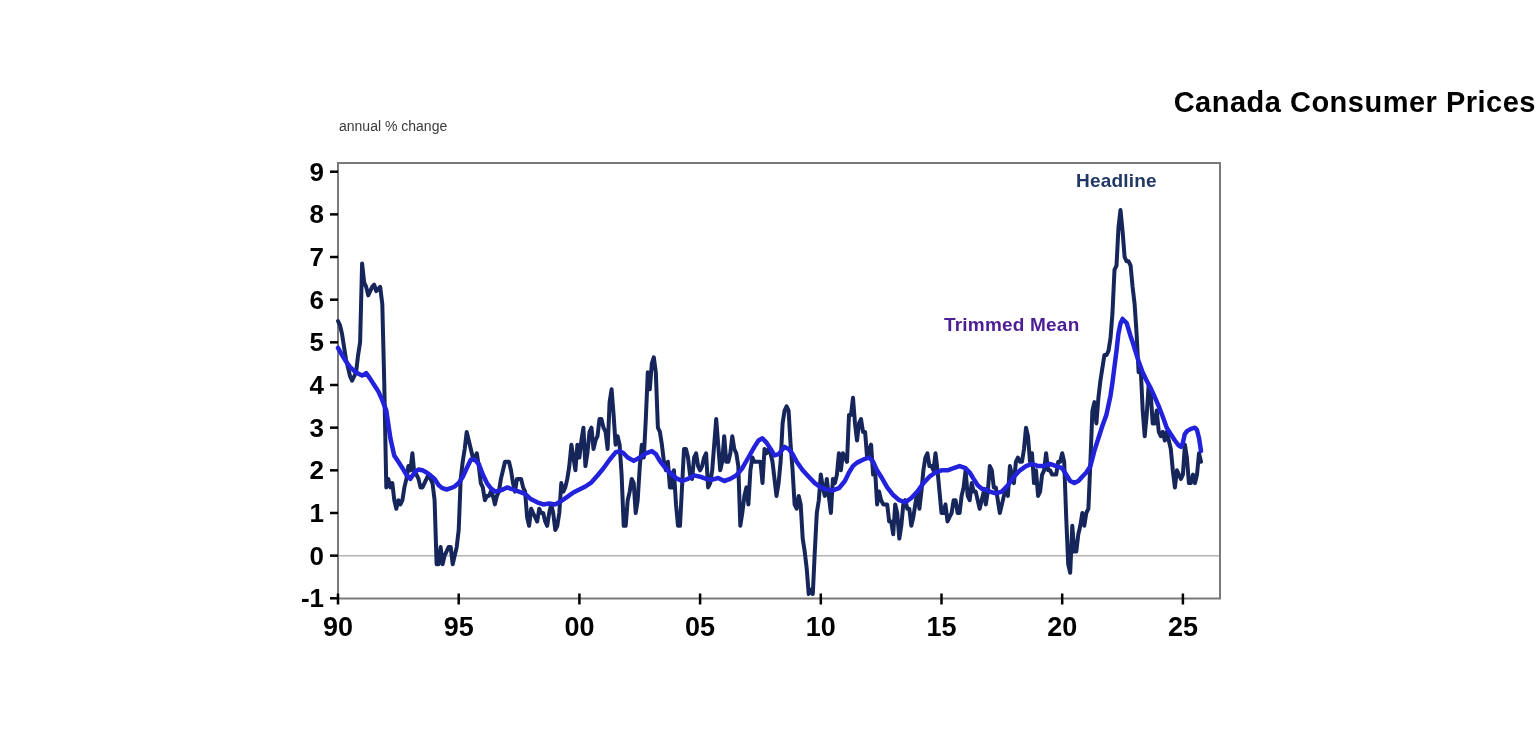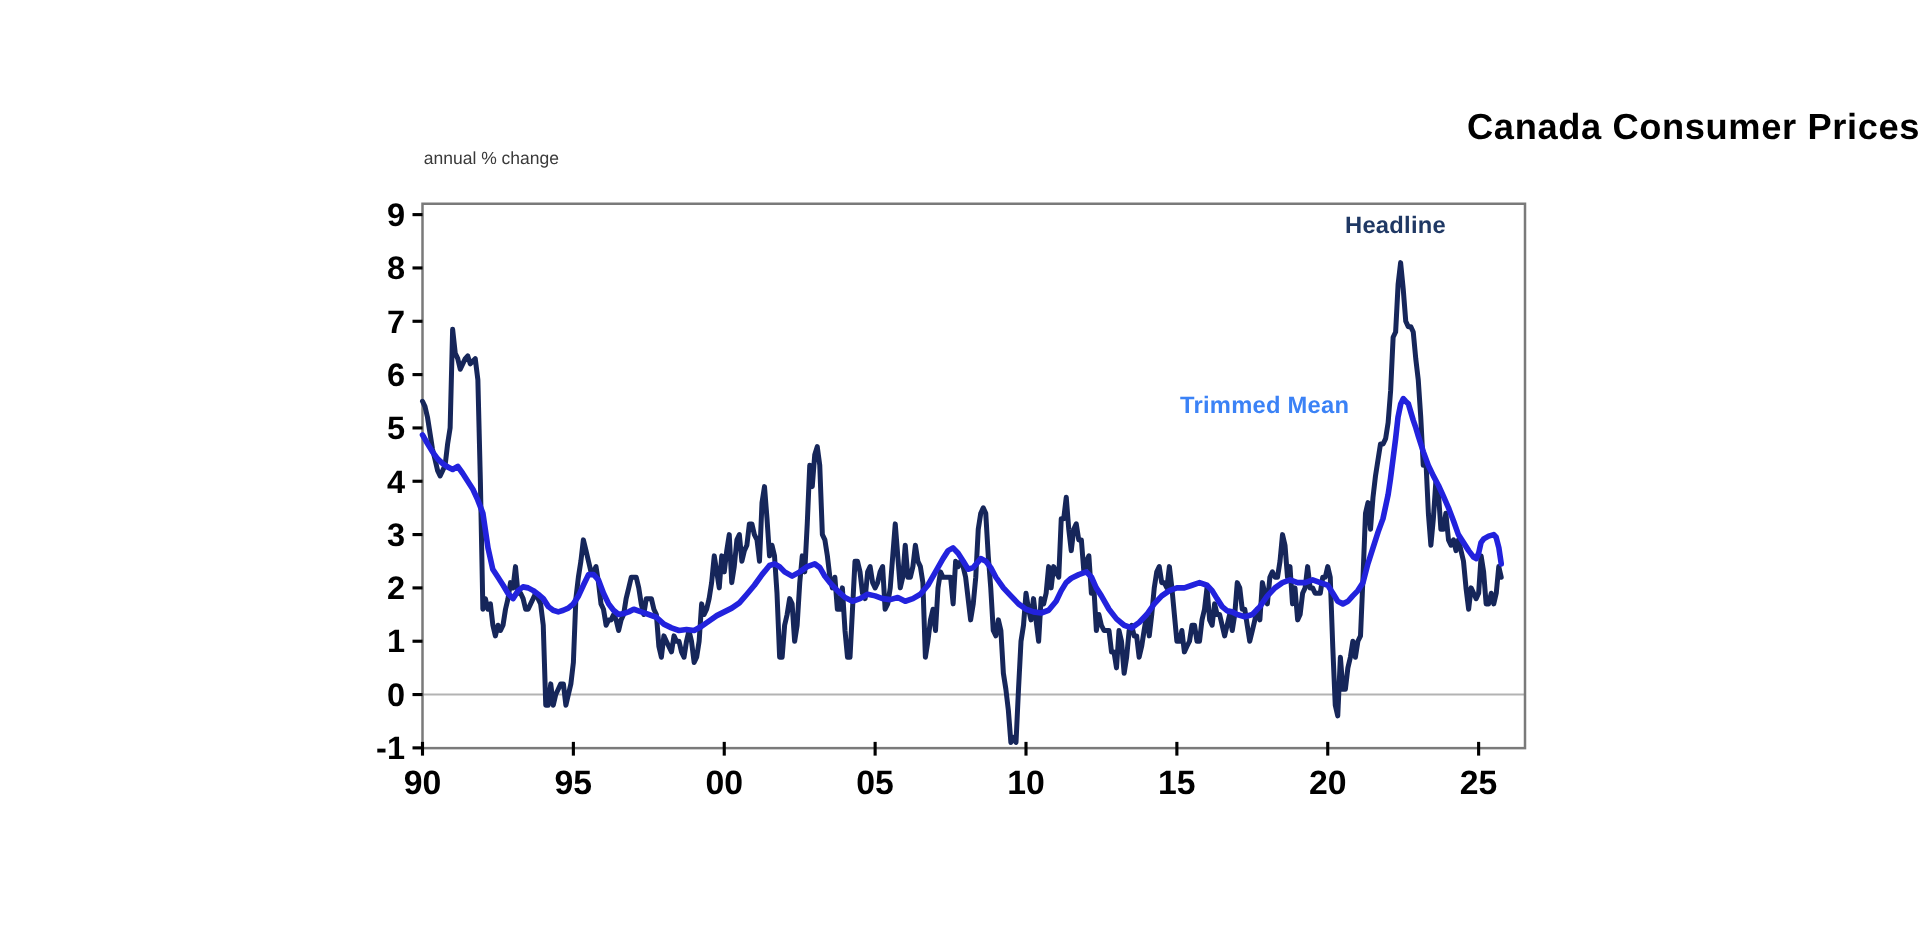--- a/index.html
+++ b/index.html
@@ -3,21 +3,21 @@
 <meta charset="utf-8">
 <style>
   html,body{margin:0;padding:0;background:#ffffff;}
   .page{position:relative;width:1536px;height:744px;background:#ffffff;overflow:hidden;
         font-family:"Liberation Sans", sans-serif;}
   .chart-title{position:absolute;left:0;top:86px;width:1536px;text-align:right;
         font-size:29px;font-weight:700;color:#000000;letter-spacing:0.5px;}
   .chart-subtitle{position:absolute;left:339px;top:118px;font-size:14px;color:#3a3a3a;}
   .legend-label{position:absolute;font-size:19px;font-weight:700;letter-spacing:0.2px;}
   .legend-headline{left:1040px;top:170px;color:#1f3864;margin-left:36px;}
-  .legend-trim{left:944px;top:314px;color:#3b82f6;}
+  .legend-trim{left:944px;top:314px;color:#4c1d95;}
   svg text.ytick{font-family:"Liberation Sans",sans-serif;font-size:26px;font-weight:700;fill:#000;}
   svg text.xtick{font-family:"Liberation Sans",sans-serif;font-size:27px;font-weight:700;fill:#000;}
 </style>
 </head>
 <body>
 
 <div class="page">
   <div class="chart-title">Canada Consumer Prices</div>
   <div class="chart-subtitle">annual % change</div>
   <div class="legend-label legend-headline">Headline</div>

